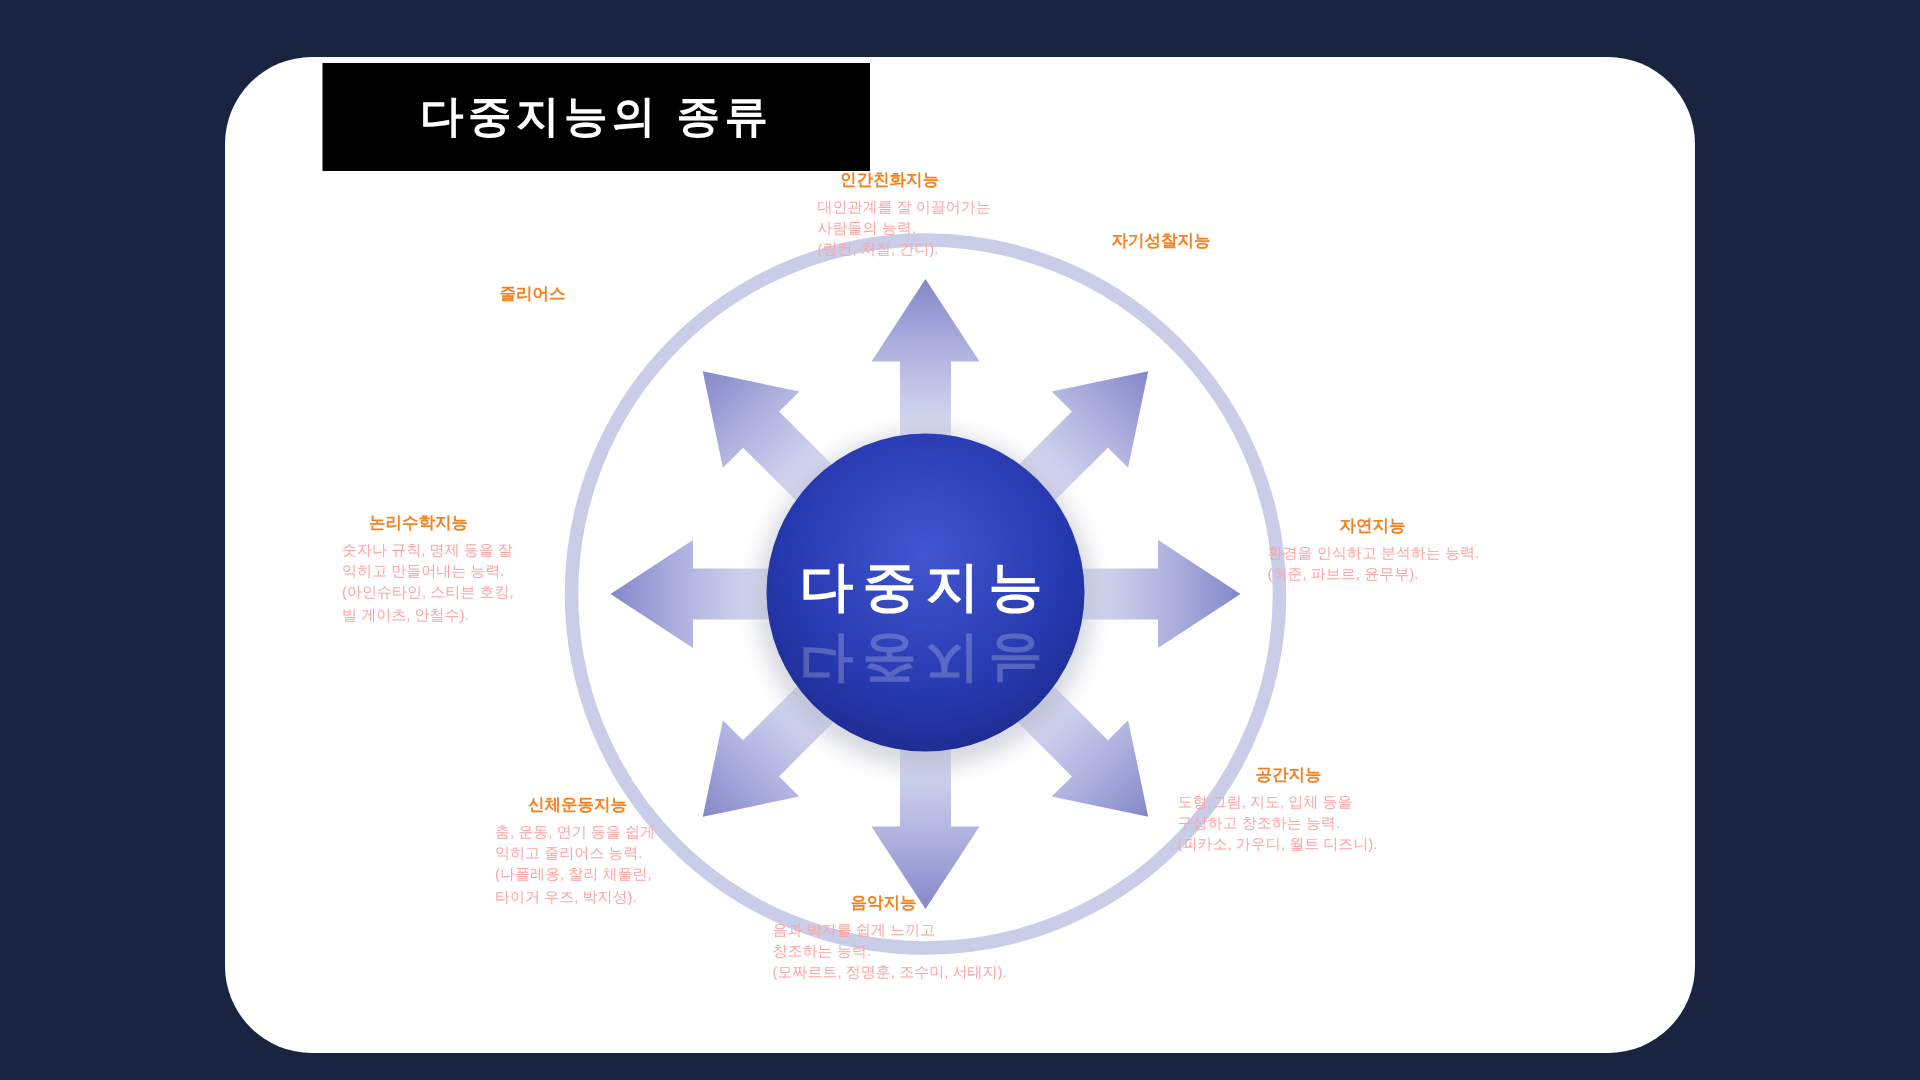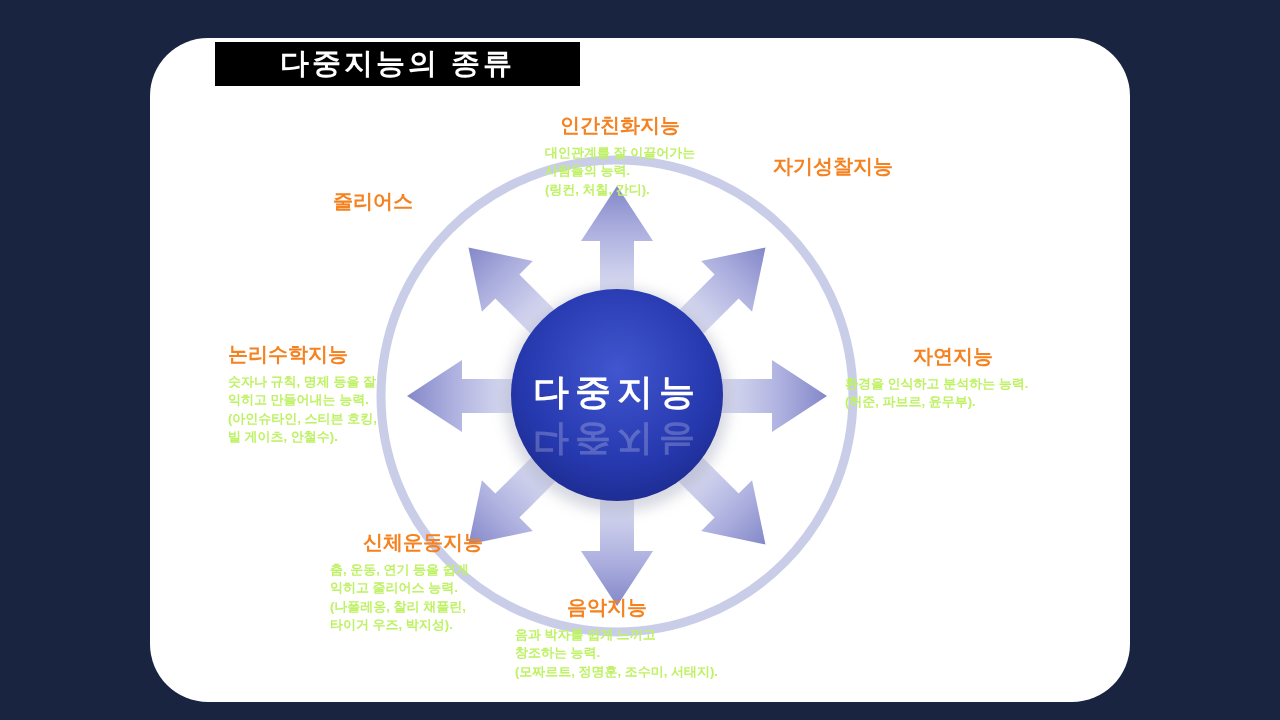--- a/index.html
+++ b/index.html
@@ -8,51 +8,51 @@
     font-family:"Liberation Sans","DejaVu Sans",sans-serif;
     background:#182440;
   }
   .stage{position:relative;width:1280px;height:720px;background:#182440;}
   .panel{
     position:absolute;left:150px;top:38px;width:980px;height:664px;
     background:#ffffff;border-radius:58px;
   }
   .diagram-svg{position:absolute;left:0;top:0;width:1280px;height:720px;}
   .title-bar{
-    position:absolute;left:215px;top:42px;width:365px;height:44px;
+    position:absolute;left:215px;top:42px;width:365px;height:72px;
     background:#000000;display:flex;align-items:center;justify-content:center;
   }
   .title-bar span{
     color:#ffffff;font-size:29px;font-weight:bold;letter-spacing:3px;
   }
   .center-label{
     position:absolute;left:617px;top:392px;transform:translate(-50%,-50%);
     color:#ffffff;font-size:36px;font-weight:bold;letter-spacing:6px;white-space:nowrap;
   }
   .center-reflection{
     position:absolute;left:617px;top:415px;transform:translateX(-50%) scaleY(-1);
     color:#ffffff;font-size:36px;font-weight:bold;letter-spacing:6px;white-space:nowrap;
     opacity:0.22;
   }
   .node{position:absolute;}
   .node-title{
-    color:#f5821f;font-size:20px;font-weight:bold;margin-bottom:5px;white-space:nowrap;
+    color:#f5821f;font-size:11px;font-weight:bold;margin-bottom:5px;white-space:nowrap;
   }
   .node-desc{
-    color:#bef264;font-size:13px;font-weight:700;line-height:1.42;
+    color:#fca5a5;font-size:10px;font-weight:400;line-height:1.42;
     white-space:pre-line;
   }
   
   .n-interpersonal{left:545px;top:112px;}  .n-interpersonal .node-title{margin-left:15px;}
-  .n-intrapersonal{left:748px;top:153px;}  .n-intrapersonal .node-title{margin-left:25px;}
-  .n-nature{left:845px;top:343px;}         .n-nature .node-title{margin-left:68px;}
+  .n-intrapersonal{left:716px;top:153px;}  .n-intrapersonal .node-title{margin-left:25px;}
+  .n-nature{left:845px;top:343px;}         .n-nature .node-title{margin-left:48px;}
   .n-spatial{left:785px;top:509px;}        .n-spatial .node-title{margin-left:52px;}
   .n-music{left:515px;top:594px;}          .n-music .node-title{margin-left:52px;}
-  .n-bodily{left:330px;top:529px;}         .n-bodily .node-title{margin-left:33px;}
-  .n-logical{left:228px;top:341px;}        .n-logical .node-title{}
+  .n-bodily{left:330px;top:529px;}         .n-bodily .node-title{margin-left:22px;}
+  .n-logical{left:228px;top:341px;}        .n-logical .node-title{margin-left:18px;}
   .n-verbal{left:285px;top:188px;}         .n-verbal .node-title{margin-left:48px;}
 </style>
 </head>
 <body>
 
 <div class="stage">
 
   <div class="panel"></div>
 
   <svg class="diagram-svg" viewBox="0 0 1280 720" xmlns="http://www.w3.org/2000/svg">
@@ -107,20 +107,26 @@
   <div class="node n-intrapersonal">
     <div class="node-title">자기성찰지능</div>
   </div>
 
   <div class="node n-nature">
     <div class="node-title">자연지능</div>
     <div class="node-desc">환경을 인식하고 분석하는 능력.
 (허준, 파브르, 윤무부).</div>
   </div>
 
+  <div class="node n-spatial">
+    <div class="node-title">공간지능</div>
+    <div class="node-desc">도형,그림, 지도, 입체 등을
+구상하고 창조하는 능력.
+(피카소, 가우디, 월트 디즈니).</div>
+  </div>
 
   <div class="node n-music">
     <div class="node-title">음악지능</div>
     <div class="node-desc">음과 박자를 쉽게 느끼고
 창조하는 능력.
 (모짜르트, 정명훈, 조수미, 서태지).</div>
   </div>
 
   <div class="node n-bodily">
     <div class="node-title">신체운동지능</div>

